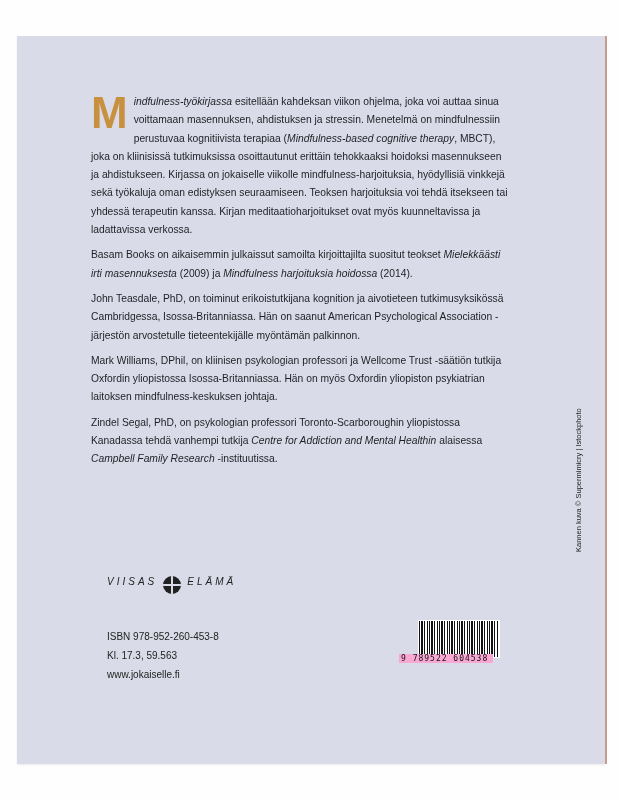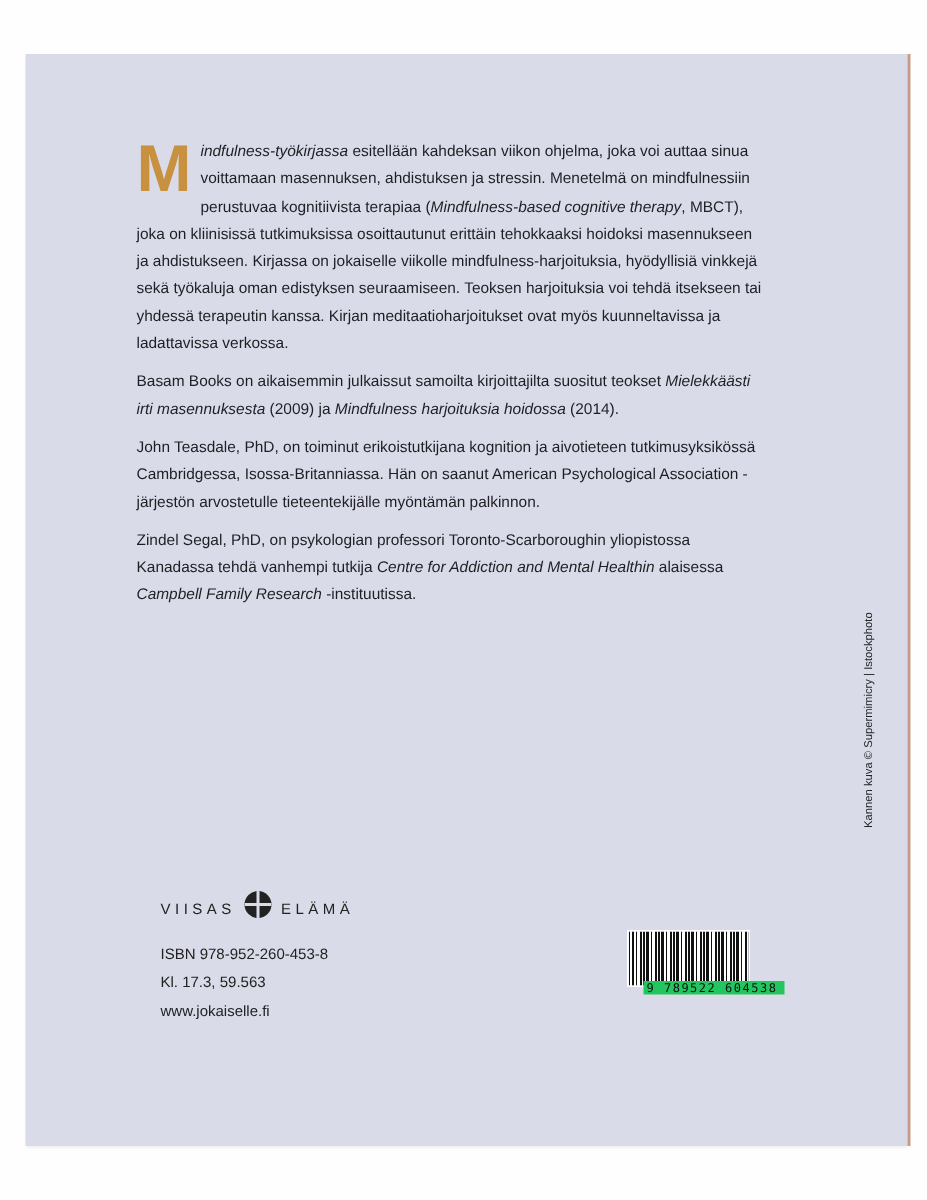--- a/index.html
+++ b/index.html
@@ -23,23 +23,23 @@
     }
     .para { margin: 0 0 7px 0; }
     .dropcap {
       float: left; font-size: 44px; line-height: 36px; font-weight: bold;
       color: #c8913f; margin: 2px 6px 0 0; height: 36px;
       font-family: "Liberation Sans", sans-serif;
     }
     em { font-style: italic; }
     b { font-weight: normal; }
     .publisher {
-      position: absolute; left: 107px; top: 594px;
+      position: absolute; left: 107px; top: 576px;
       font-size: 10px; letter-spacing: 3px; color: #222;
-      display: flex; align-items: flex-end;
+      display: flex; align-items: flex-start; font-style: italic;
     }
     .logo {
       width: 18px; height: 18px; border-radius: 50%; background: #222;
       margin: 0 6px; position: relative; overflow: hidden;
     }
     .logo::before, .logo::after {
       content: ""; position: absolute; background: #d9dce8;
     }
     .logo::before { left: 8px; top: 0; width: 2px; height: 18px; }
     .logo::after { left: 0; top: 8px; width: 18px; height: 2px; }
@@ -48,23 +48,23 @@
       font-size: 10px; line-height: 19px; color: #222;
     }
     .barcode {
       position: absolute; left: 418px; top: 620px; width: 80px; height: 36px;
       background: repeating-linear-gradient(90deg,
         #111 0 1px, #fff 1px 2px, #111 2px 4px, #fff 4px 5px,
         #111 5px 6px, #fff 6px 8px, #111 8px 9px, #fff 9px 10px);
       border: 1px solid #fff;
     }
     .barcode-num {
-      position: absolute; left: 429px; top: 654px; width: 90px;
+      position: absolute; left: 399px; top: 654px; width: 90px;
       font-size: 8px; letter-spacing: 1px; color: #111;
-      background: #22c55e; padding: 0 2px; font-family: "DejaVu Sans Mono", monospace;
+      background: #f9a8d4; padding: 0 2px; font-family: "DejaVu Sans Mono", monospace;
     }
     .credit {
       position: absolute; left: 574px; top: 552px;
       transform: rotate(-90deg); transform-origin: left top;
       font-size: 7.5px; color: #222; white-space: nowrap;
     }
   </style>
 </head>
 <body>
 
@@ -76,20 +76,23 @@
   <p class="para">
     <span class="dropcap">M</span><em>indfulness-työkirjassa</em><span> esitellään kahdeksan viikon ohjelma, joka voi auttaa sinua voittamaan masennuksen, ahdistuksen ja stressin. Menetelmä on mindfulnessiin perustuvaa kognitiivista terapiaa (</span><em>Mindfulness-based cognitive therapy</em><span>, MBCT), joka on kliinisissä tutkimuksissa osoittautunut erittäin tehokkaaksi hoidoksi masennukseen ja ahdistukseen. Kirjassa on jokaiselle viikolle mindfulness-harjoituksia, hyödyllisiä vinkkejä sekä työkaluja oman edistyksen seuraamiseen. Teoksen harjoituksia voi tehdä itsekseen tai yhdessä terapeutin kanssa. Kirjan meditaatioharjoitukset ovat myös kuunneltavissa ja ladattavissa verkossa.</span>
   </p>
   <p class="para">
     <span>Basam Books on aikaisemmin julkaissut samoilta kirjoittajilta suositut teokset </span><em>Mielekkäästi irti masennuksesta</em><span> (2009) ja </span><em>Mindfulness harjoituksia hoidossa</em><span> (2014).</span>
   </p>
   <p class="para">
     <b>John Teasdale</b><span>, PhD, on toiminut erikoistutkijana kognition ja aivotieteen tutkimusyksikössä Cambridgessa, Isossa-Britanniassa. Hän on saanut American Psychological Association -järjestön arvostetulle tieteentekijälle myöntämän palkinnon.</span>
   </p>
   <p class="para">
+    <b>Mark Williams</b><span>, DPhil, on kliinisen psykologian professori ja Wellcome Trust -säätiön tutkija Oxfordin yliopistossa Isossa-Britanniassa. Hän on myös Oxfordin yliopiston psykiatrian laitoksen mindfulness-keskuksen johtaja.</span>
+  </p>
+  <p class="para">
     <b>Zindel Segal</b><span>, PhD, on psykologian professori Toronto-Scarboroughin yliopistossa Kanadassa tehdä vanhempi tutkija </span><em>Centre for Addiction and Mental Healthin</em><span> alaisessa </span><em>Campbell Family Research</em><span> -instituutissa.</span>
   </p>
 </div>
 
 <div class="publisher">
   <span>VIISAS</span>
   <span class="logo"></span>
   <span>ELÄMÄ</span>
 </div>
 

